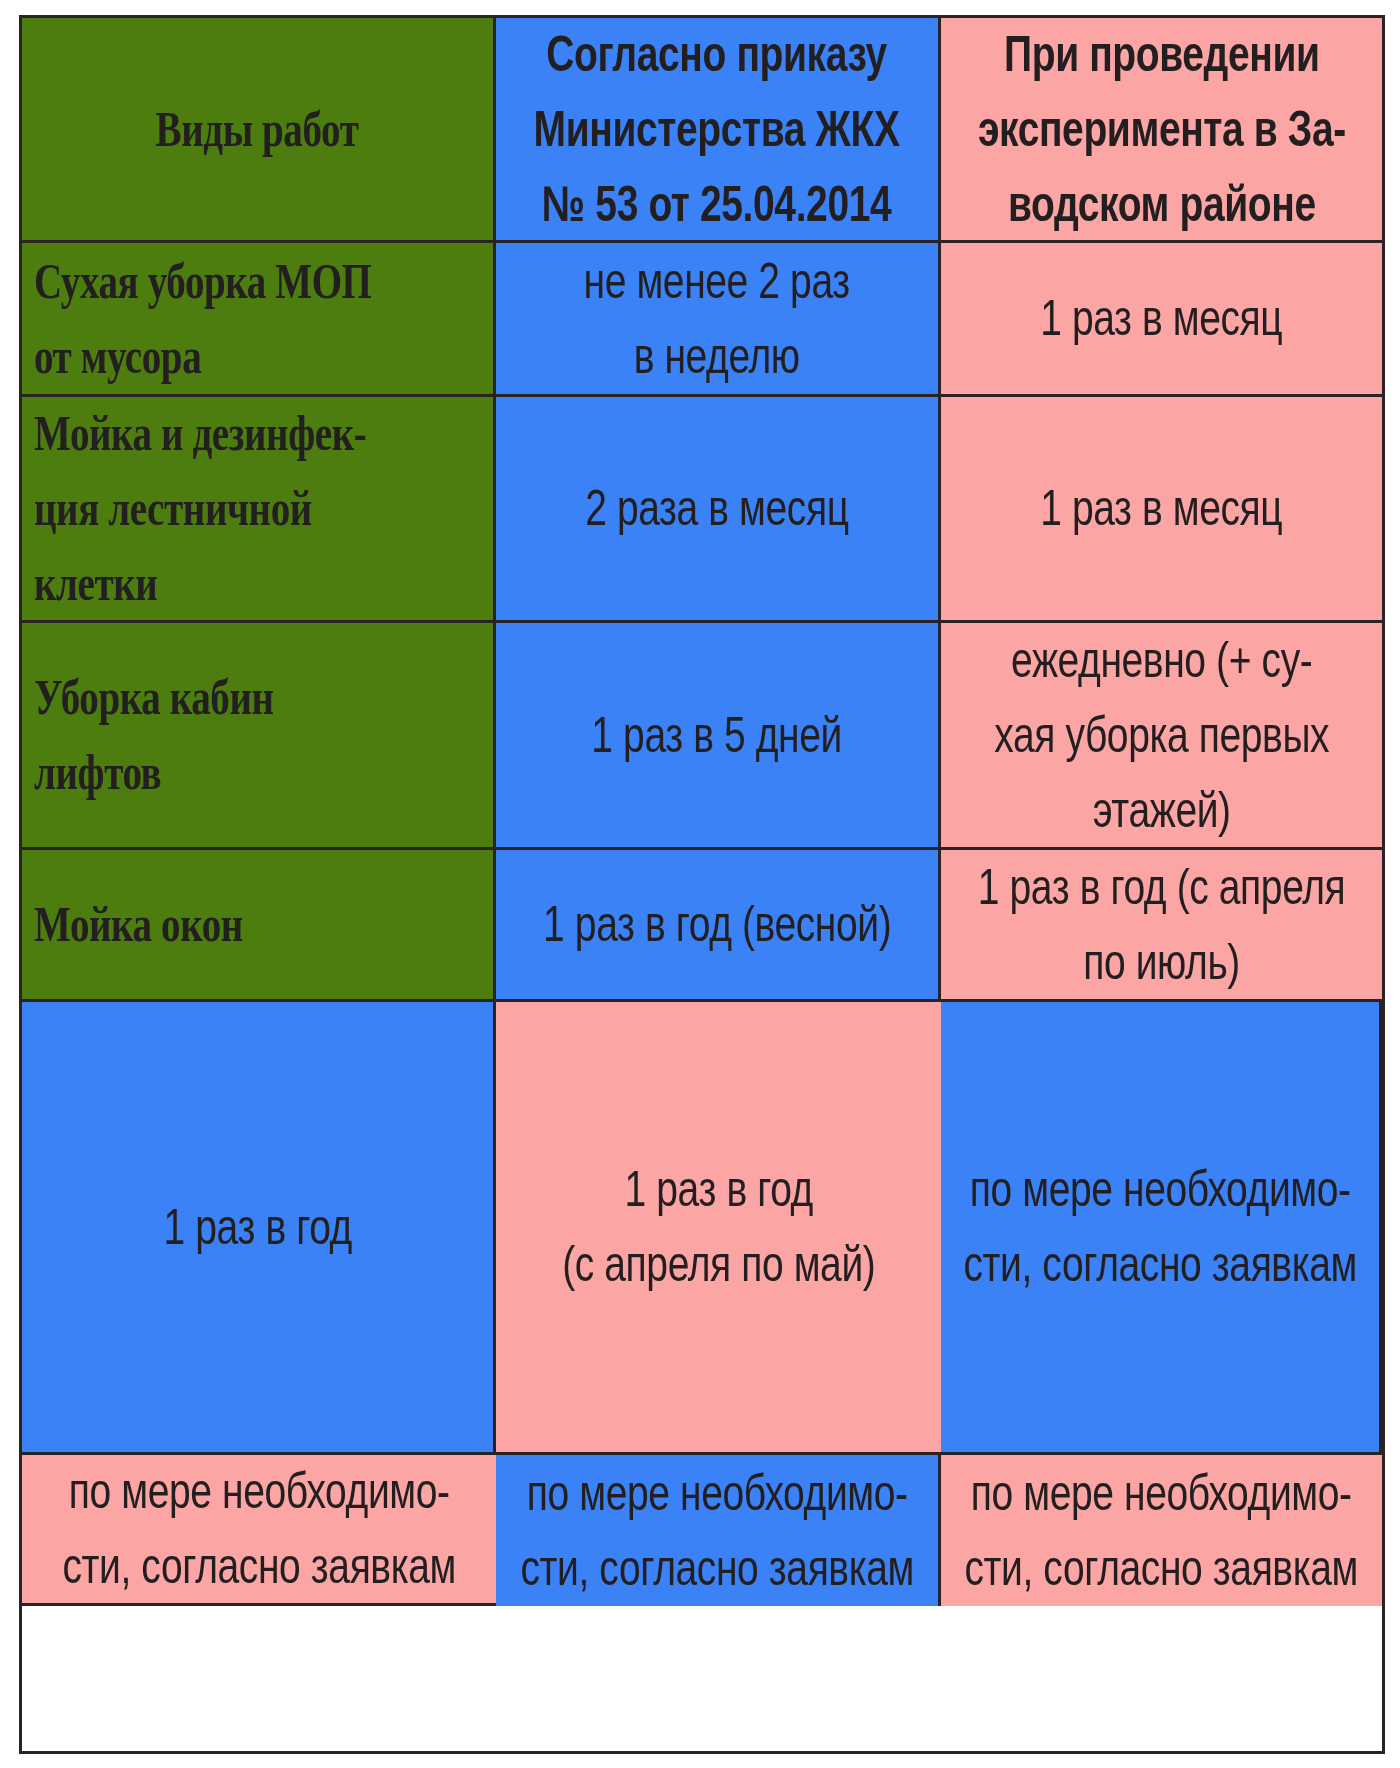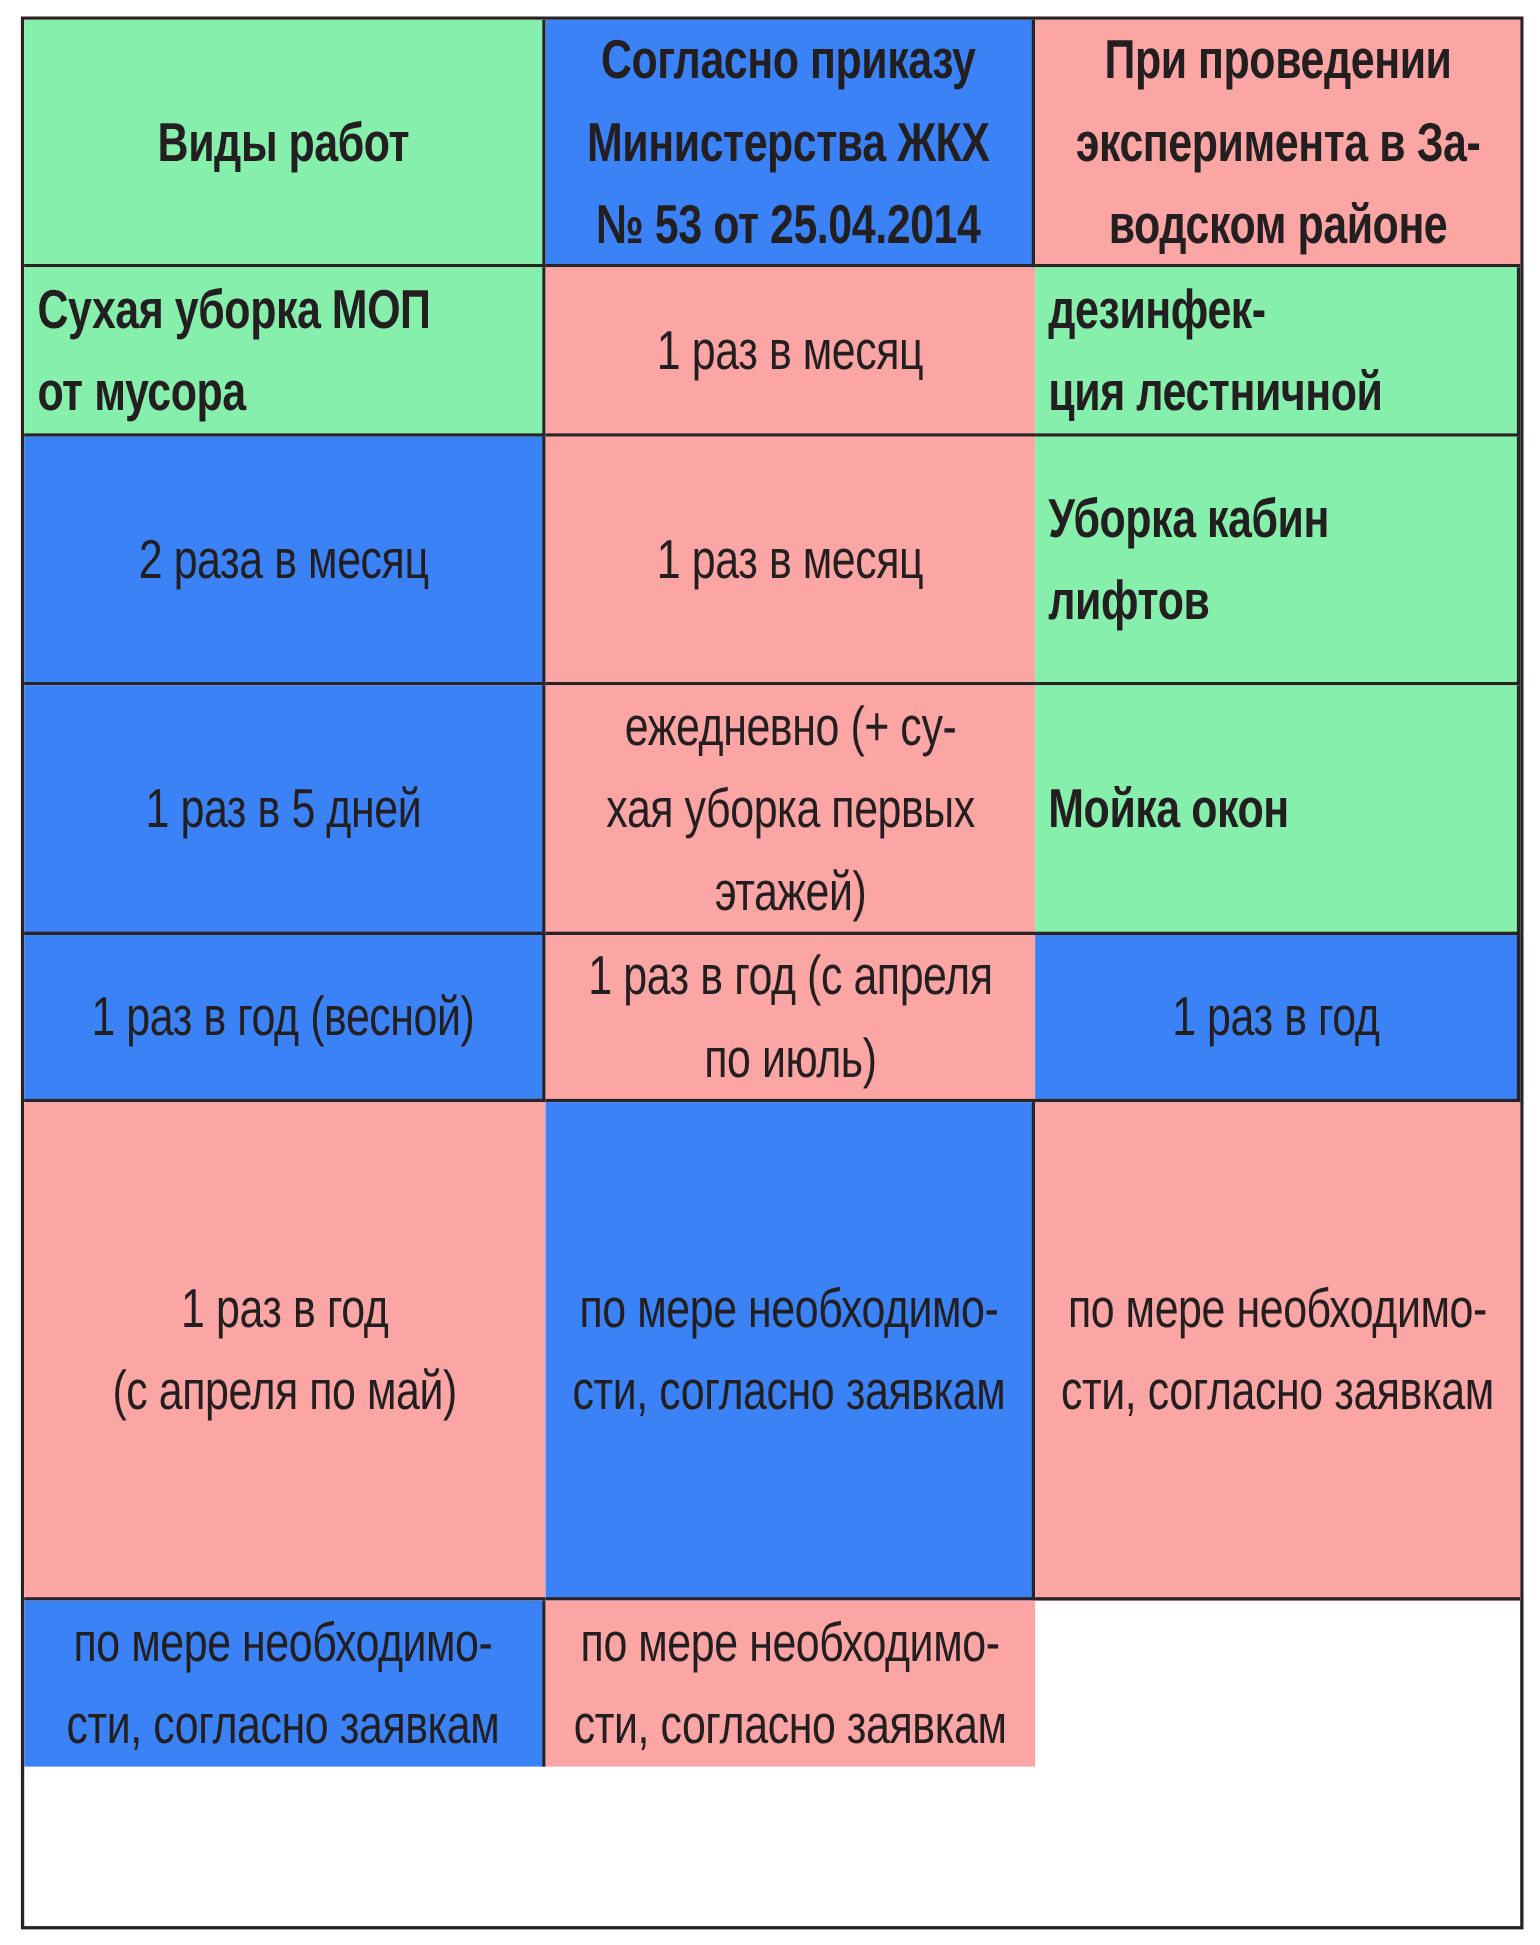--- a/index.html
+++ b/index.html
@@ -31,21 +31,21 @@
     border-right: 3px solid #2a2324;
     border-bottom: 3px solid #2a2324;
     box-sizing: border-box;
     display: flex;
     align-items: center;
     overflow: hidden;
     position: relative;
   }
   .cell.col3 { border-right: none; }
   .cell.last-row { border-bottom: none; }
-  .col1 { background: #86efac; justify-content: flex-start; padding-left: 12px; }
+  .col1 { background: #4d7c0f; justify-content: flex-start; padding-left: 12px; font-family: Liberation Serif, serif; }
   .col2 { background: #3b82f6; justify-content: center; }
   .col3 { background: #fca5a5; justify-content: center; }
   .col1.header { justify-content: center; padding-left: 0; }
 
   .txt {
     display: inline-block;
     white-space: pre-line;
     font-size: 50px;
     line-height: 75px;
     transform: scaleX(0.78);
@@ -73,20 +73,24 @@
   </div>
   <div class="cell col3 header">
     <span class="txt wide">При проведении
 эксперимента в За-
 водском районе</span>
   </div>
 
   <div class="cell col1">
     <span class="txt">Сухая уборка МОП
 от мусора</span>
+  </div>
+  <div class="cell col2">
+    <span class="txt body-txt wide">не менее 2 раз
+в неделю</span>
   </div>
   <div class="cell col3">
     <span class="txt body-txt wide">1 раз в месяц</span>
   </div>
 
   <div class="cell col1">
     <span class="txt">Мойка и дезинфек-
 ция лестничной
 клетки</span>
   </div>

